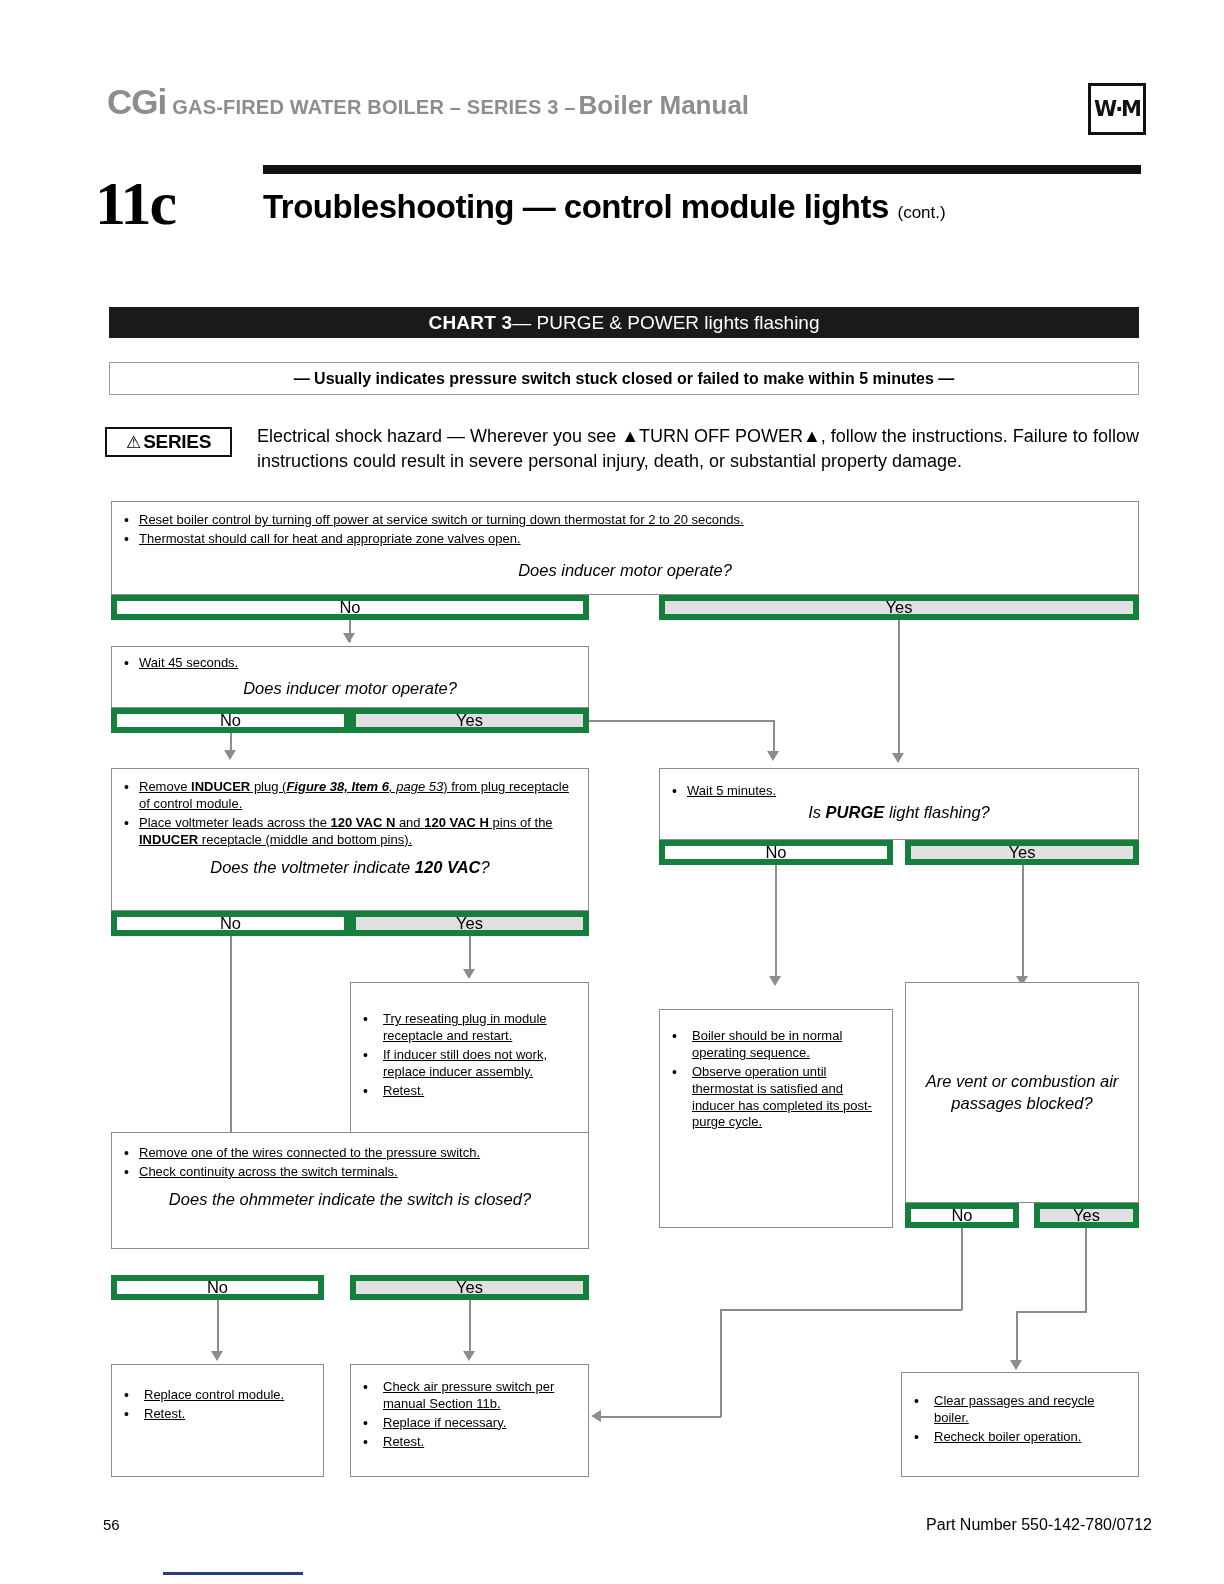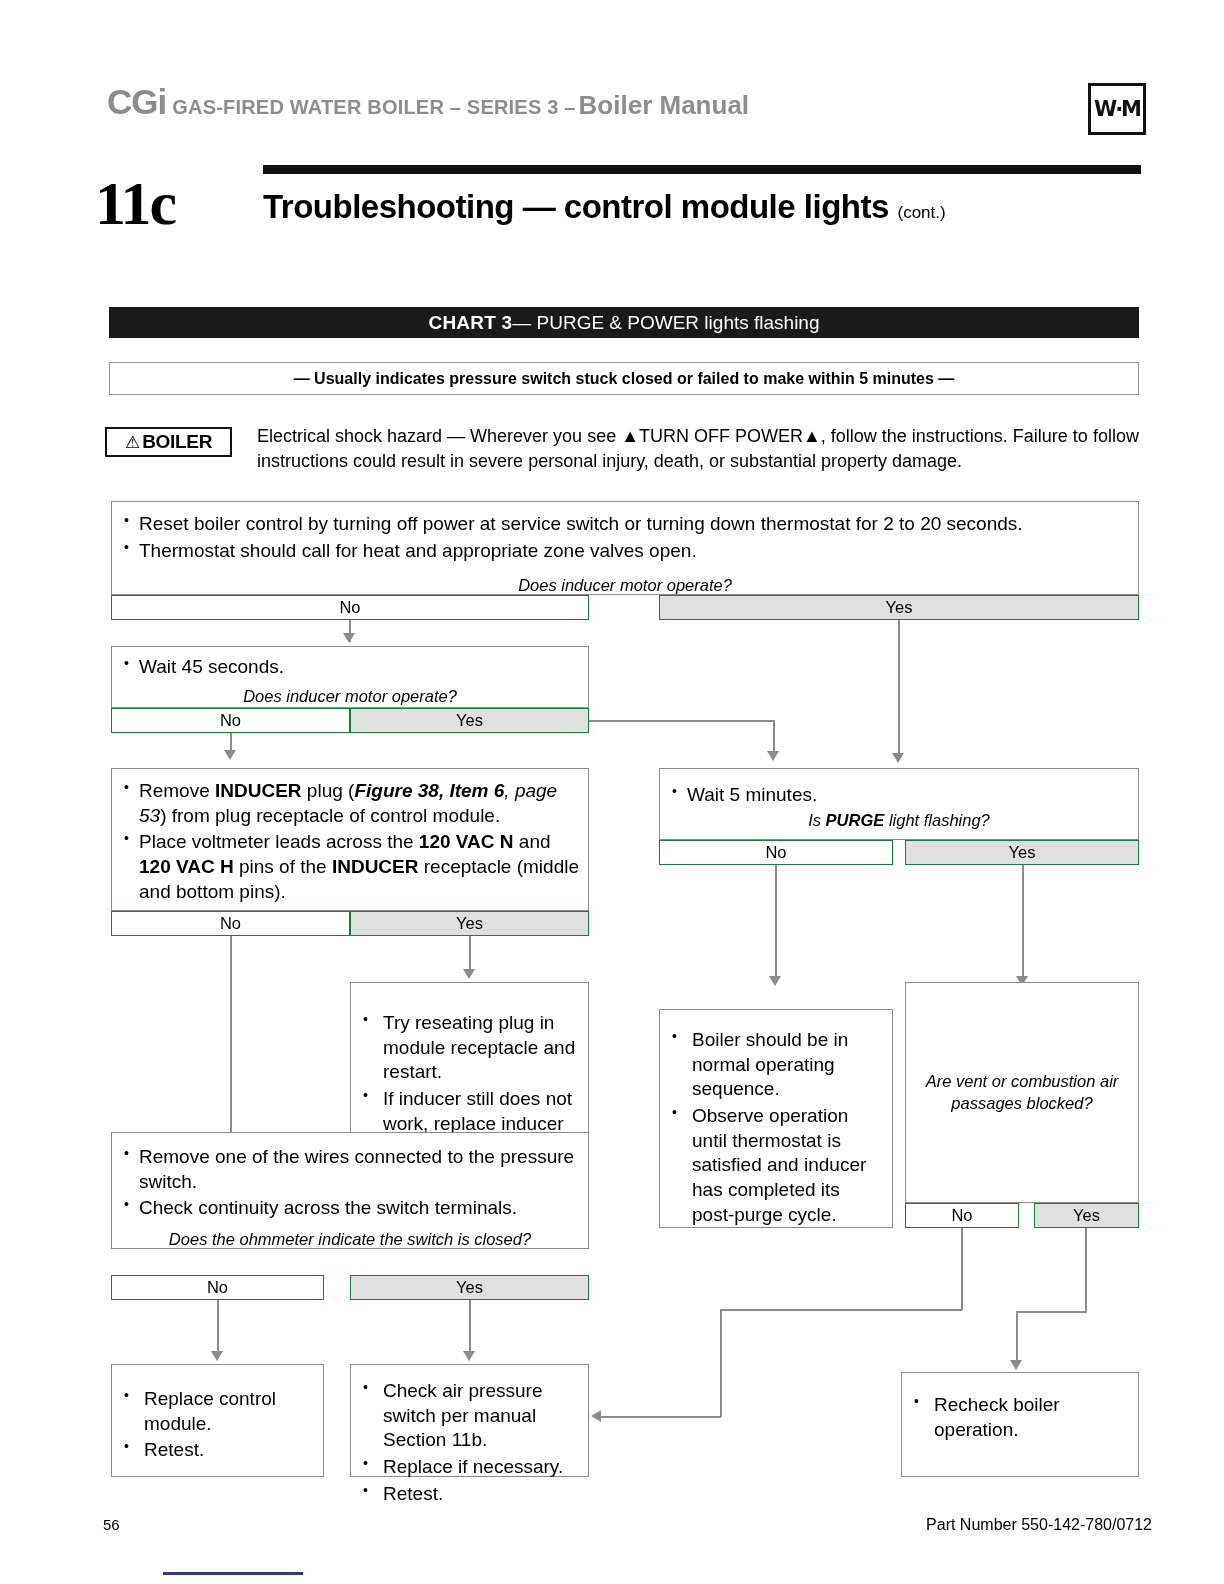--- a/index.html
+++ b/index.html
@@ -48,26 +48,26 @@
               border:2px solid #111;box-sizing:border-box;background:#fff;
               display:flex;align-items:center;justify-content:center;gap:2px;}
   .warn-badge .tri{font-size:17px;line-height:1;font-family:"DejaVu Sans",sans-serif;}
   .warn-badge .wt{font-size:19px;font-weight:bold;letter-spacing:-.3px;}
   .warn-text{position:absolute;left:222px;top:424px;width:890px;font-size:18px;
              line-height:1.38;}
 
   
   .box{position:absolute;border:1px solid #8c8c8c;box-sizing:border-box;background:#fff;}
   .box ul{margin:0;padding:0;list-style:none;}
-  .box li{position:relative;padding-left:19px;margin:0 0 2px 0;font-size:19px;line-height:1.3;}
+  .box li{position:relative;padding-left:19px;margin:0 0 2px 0;font-size:13px;line-height:1.3;text-decoration:underline;}
   .box li:before{content:"\2022";position:absolute;left:4px;top:-1px;font-size:14px;}
   .q{font-style:italic;font-size:16.5px;text-align:center;line-height:1.3;}
   .q b{font-weight:bold;font-style:italic;}
 
-  .ansbar{position:absolute;height:25px;box-sizing:border-box;border:1px solid #15803d;
+  .ansbar{position:absolute;height:25px;box-sizing:border-box;border:6px solid #15803d;
           display:flex;align-items:center;justify-content:center;font-size:16.5px;background:#fff;}
   .ansbar.yes{background:#e0e0e0;}
 
   
   .ln{position:absolute;background:#8c8c8c;}
   .ln.v{width:1.5px;}
   .ln.h{height:1.5px;}
   .arw{position:absolute;width:0;height:0;border-left:6px solid transparent;
        border-right:6px solid transparent;border-top:10px solid #8c8c8c;}
   .arw-l{position:absolute;width:0;height:0;border-top:6px solid transparent;
@@ -98,21 +98,21 @@
   </div>
 
   <div class="banner">
     <b>CHART 3</b>
       <span> — PURGE &amp; POWER lights flashing</span>
   </div>
   <div class="subbar">—  Usually indicates pressure switch stuck closed or failed to make within 5 minutes  —</div>
 
   <div class="warn-badge">
     <span class="tri">⚠</span>
-    <span class="wt">BOILER</span>
+    <span class="wt">SERIES</span>
   </div>
   <div class="warn-text">Electrical shock hazard — Wherever you see ▲TURN OFF POWER▲, follow the instructions. Failure to follow instructions could result in severe personal injury, death, or substantial property damage.</div>
 
   <div class="box" style="left:76px;top:501px;width:1028px;height:94px;padding:10px 8px 0 8px;">
     <ul>
       <li>Reset boiler control by turning off power at service switch or turning down thermostat for 2 to 20 seconds.</li>
       <li>Thermostat should call for heat and appropriate zone valves open.</li>
     </ul>
     <div class="q" style="margin-top:12px;">Does inducer motor operate?</div>
   </div>
@@ -230,20 +230,21 @@
   <div class="box" style="left:315px;top:1364px;width:239px;height:113px;padding:14px 8px 0 8px;">
     <ul>
       <li style="padding-left:24px;">Check air pressure switch per manual Section 11b.</li>
       <li style="padding-left:24px;">Replace if necessary.</li>
       <li style="padding-left:24px;">Retest.</li>
     </ul>
   </div>
 
   <div class="box" style="left:866px;top:1372px;width:238px;height:105px;padding:20px 8px 0 8px;">
     <ul>
+      <li style="padding-left:24px;">Clear passages and recycle boiler.</li>
       <li style="padding-left:24px;">Recheck boiler operation.</li>
     </ul>
   </div>
 
   <div class="foot-l">56</div>
   <div class="foot-r">Part Number 550-142-780/0712</div>
   <div class="foot-mark"></div>
 
 </div>
 

